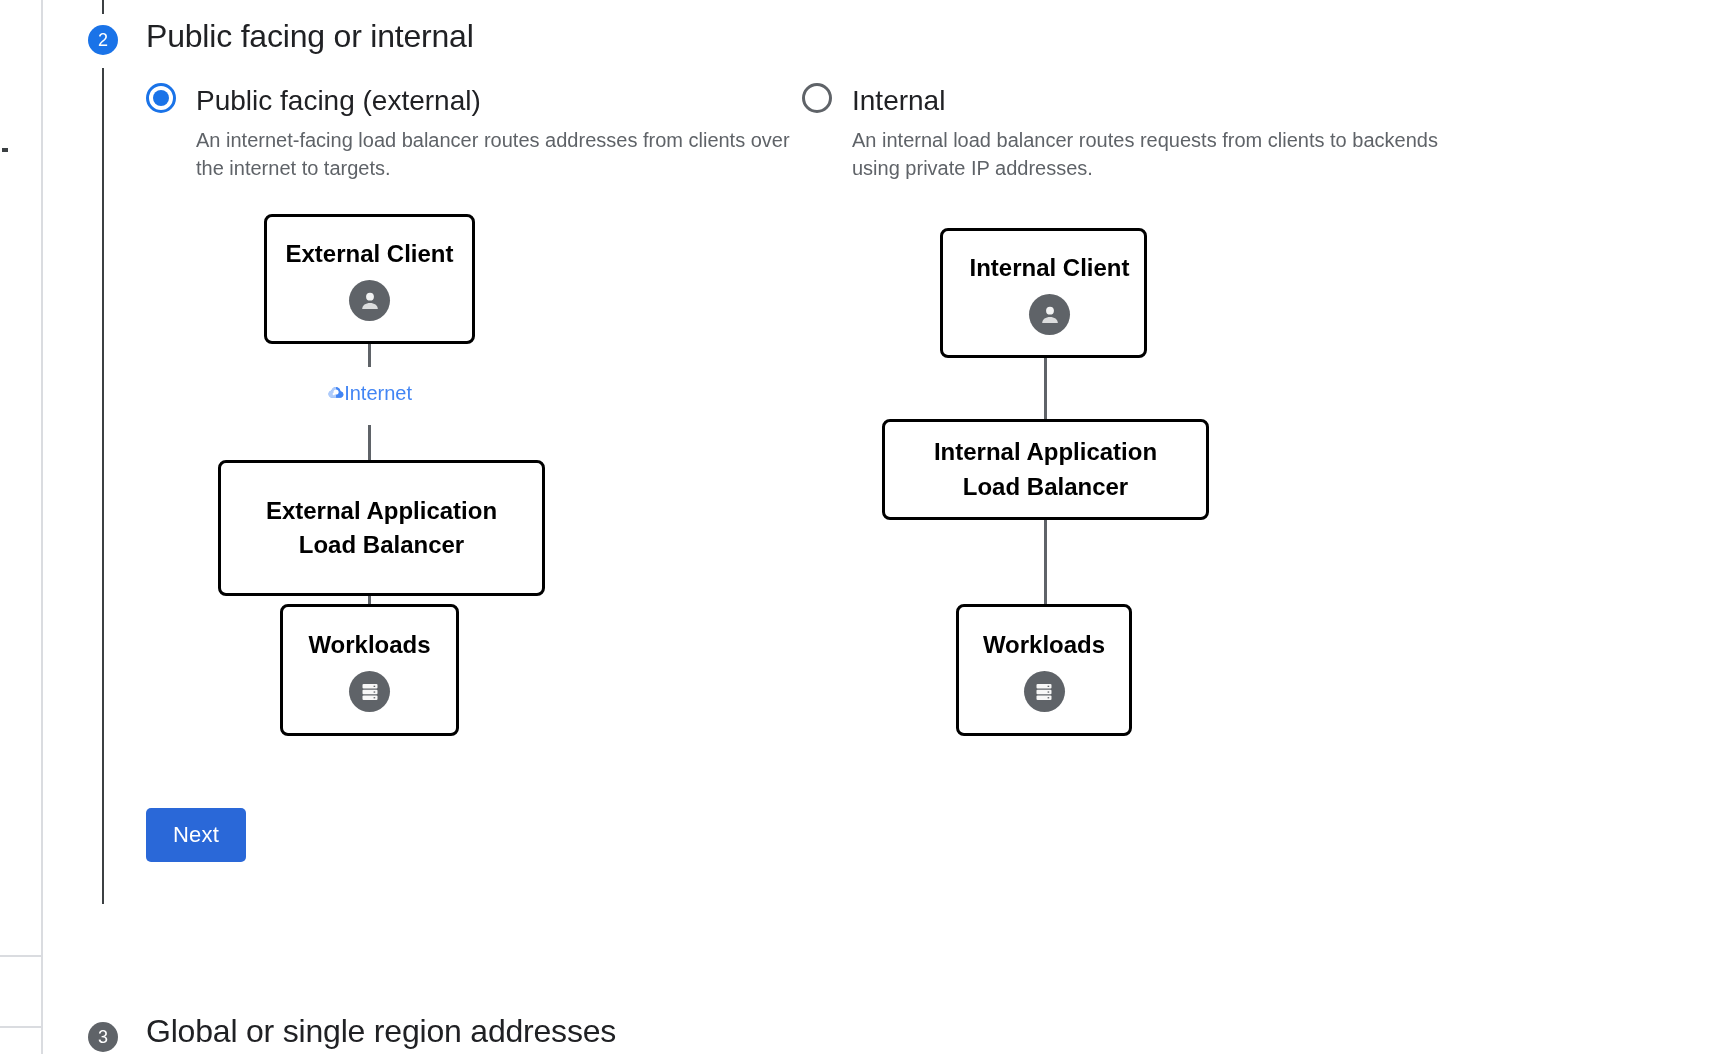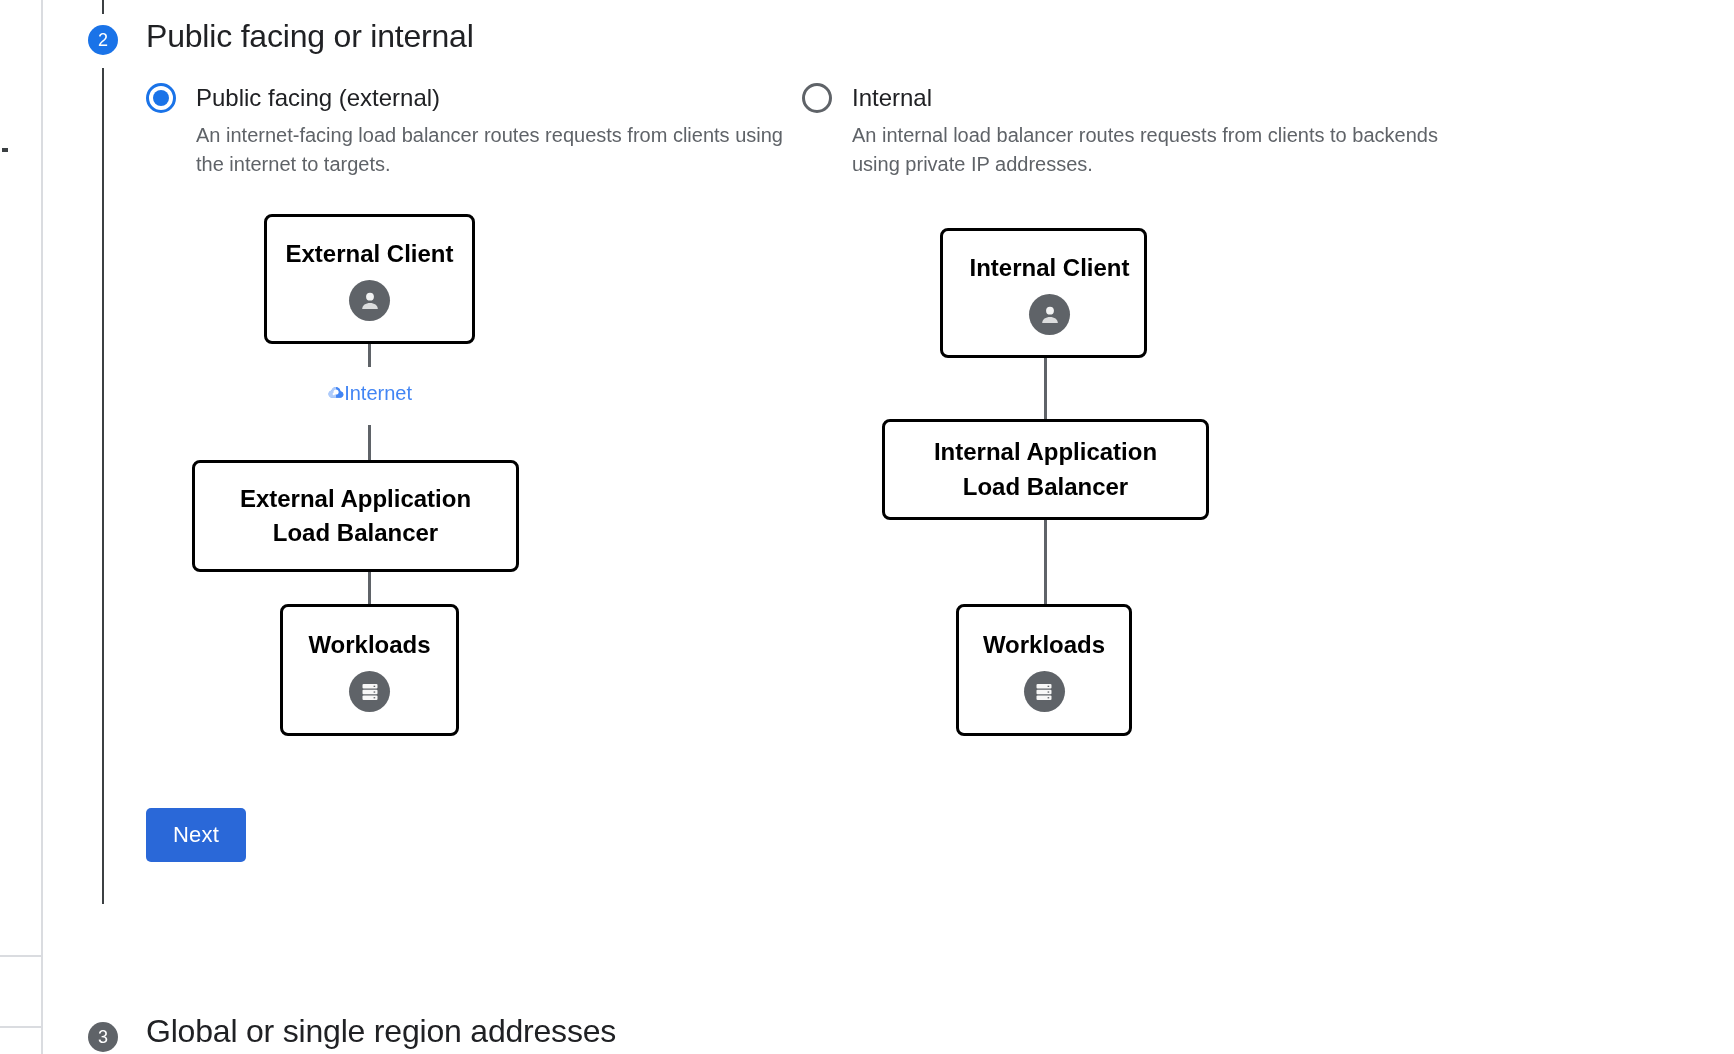--- a/index.html
+++ b/index.html
@@ -111,21 +111,21 @@
     margin: -8px 0 0 -8px;
     border-radius: 50%;
     background: #1a73e8;
   }
   .radio.unchecked {
     border: 3px solid #5f6368;
     background: #ffffff;
   }
   .opt-text { flex: 1 1 auto; padding-top: 1px; }
   .opt-label {
-    font-size: 24px;
+    font-size: 28px;
     color: #202124;
     line-height: 1.18;
     margin-bottom: 9px;
   }
   .opt-desc {
     font-size: 20px;
     color: #5f6368;
     line-height: 1.42;
     max-width: 625px;
   }
@@ -179,21 +179,21 @@
   .cloud-label {
     font-size: 20px;
     color: #4285f4;
     line-height: 1.2;
     margin-top: 1px;
   }
 
   
   .l-client { left: 118px; top: 14px;  width: 211px; height: 130px; }
   .l-cloud  { left: 182px; top: 167px; width: 84px;  }
-  .l-lb     { left: 46px;  top: 260px; width: 327px; height: 112px; }
+  .l-lb     { left: 72px;  top: 260px; width: 327px; height: 136px; }
   .l-wl     { left: 134px; top: 404px; width: 179px; height: 132px; }
   .l-conn-1 { left: 222px; top: 144px; height: 26px; }
   .l-conn-2 { left: 222px; top: 225px; height: 35px; }
   .l-conn-3 { left: 222px; top: 372px; height: 32px; }
 
   
   .r-client { left: 114px; top: 28px;  width: 207px; height: 130px; padding-left: 12px; }
   .r-lb     { left: 56px;  top: 219px; width: 327px; height: 101px; }
   .r-wl     { left: 130px; top: 404px; width: 176px; height: 132px; }
   .r-conn-1 { left: 218px; top: 144px; height: 75px; }
@@ -235,21 +235,21 @@
   <div class="step-badge step3-badge">3</div>
   <div class="step-title step3-title">Global or single region addresses</div>
 
   <div class="options">
 
     <div class="option opt-left">
       <div class="radio-row">
         <div class="radio checked"></div>
         <div class="opt-text">
           <div class="opt-label">Public facing (external)</div>
-          <div class="opt-desc">An internet-facing load balancer routes requests from clients using the internet to targets.</div>
+          <div class="opt-desc">An internet-facing load balancer routes addresses from clients over the internet to targets.</div>
         </div>
       </div>
     </div>
 
     <div class="option opt-right">
       <div class="radio-row">
         <div class="radio unchecked"></div>
         <div class="opt-text">
           <div class="opt-label">Internal</div>
           <div class="opt-desc">An internal load balancer routes requests from clients to backends using private IP addresses.</div>

